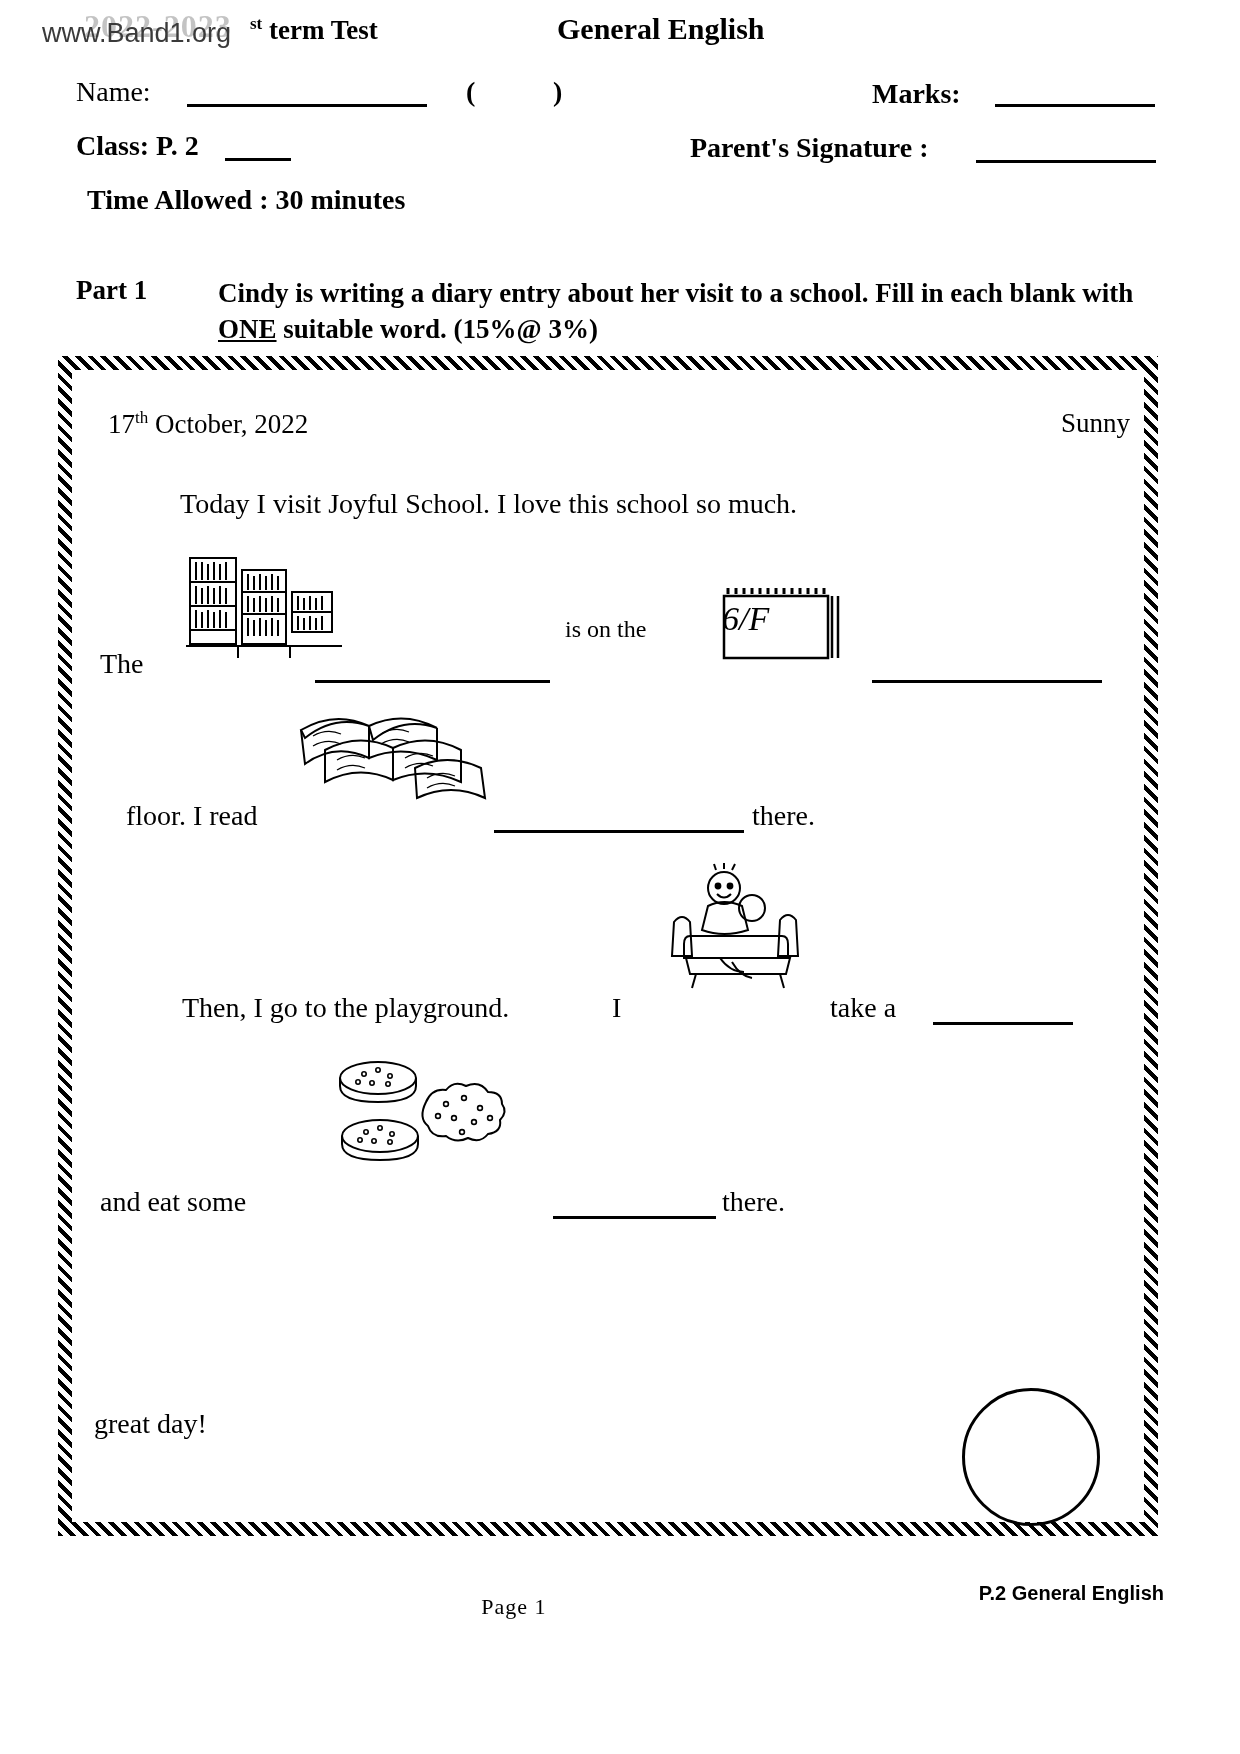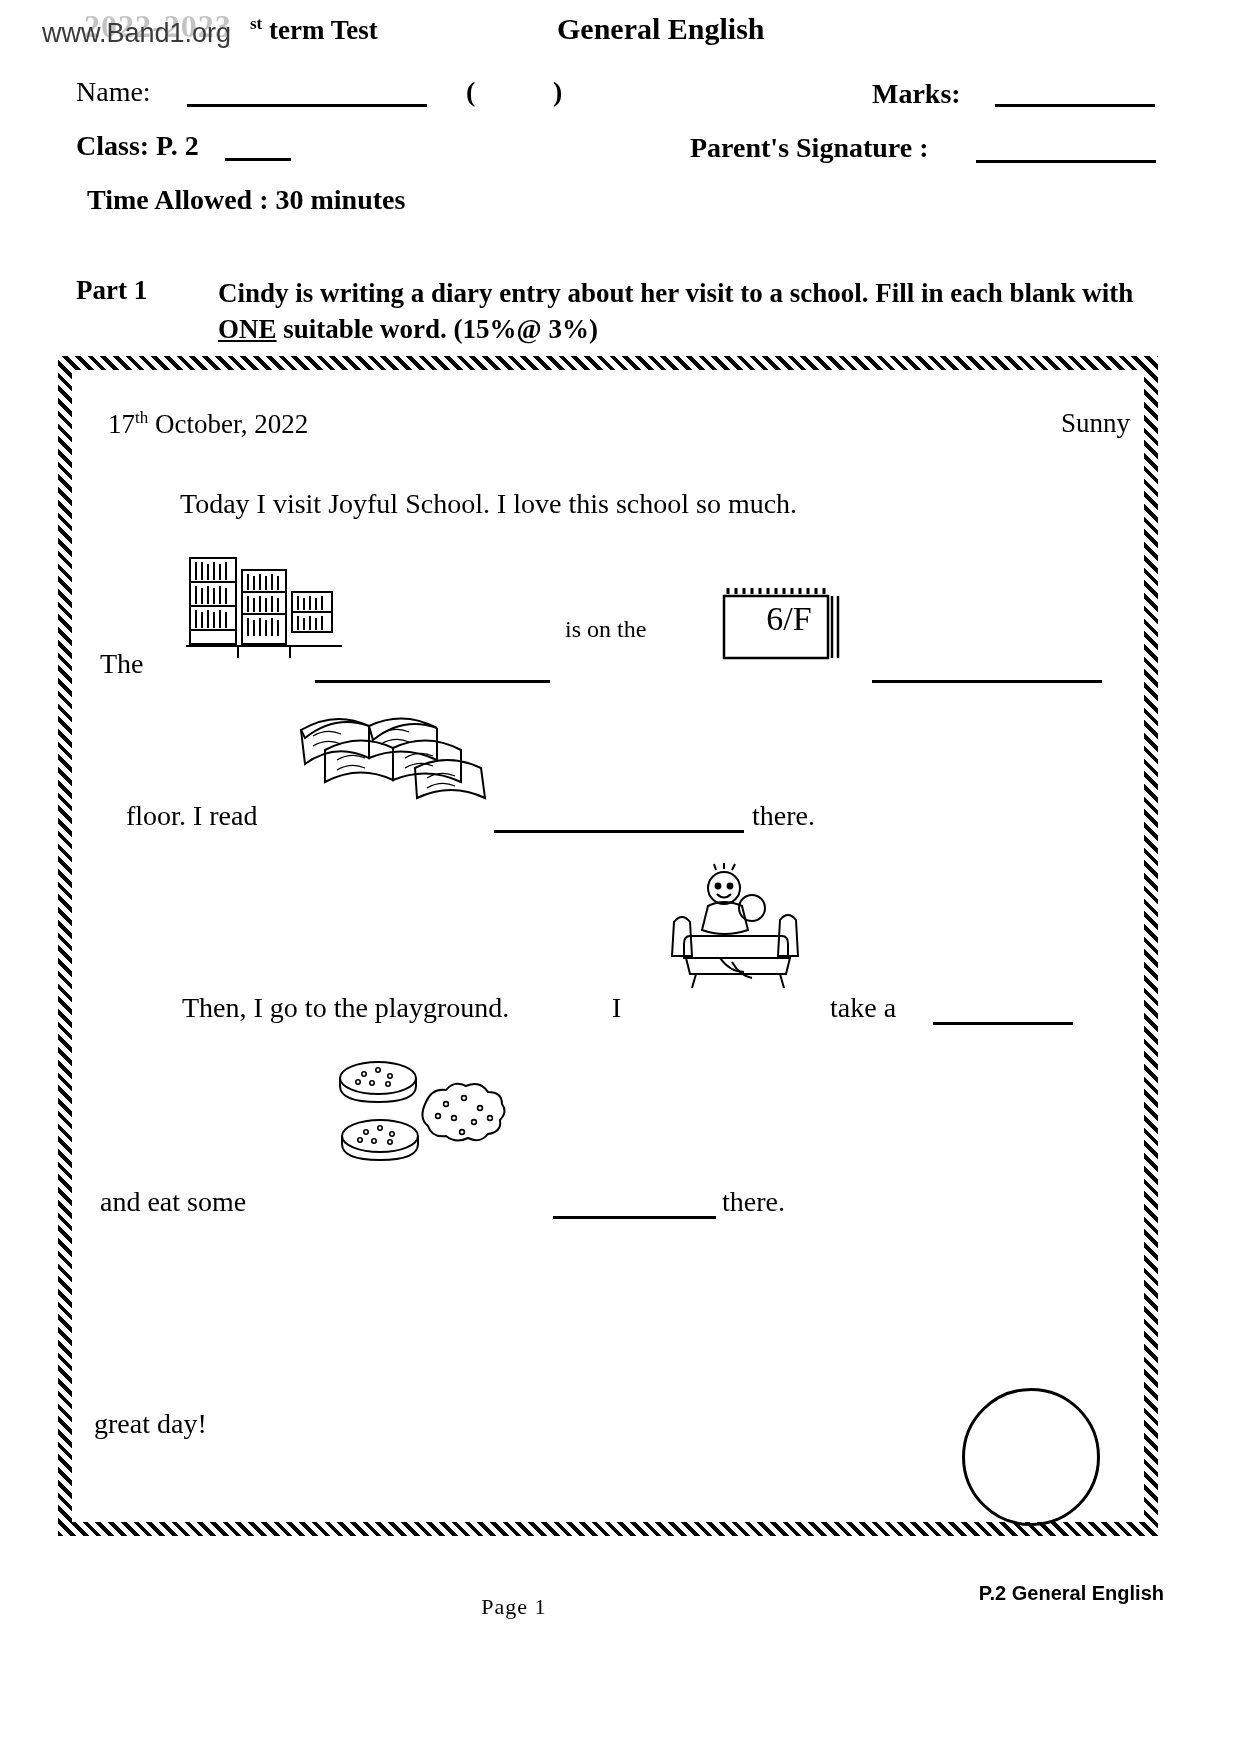--- a/index.html
+++ b/index.html
@@ -176,21 +176,22 @@
   }
 
   
   .pic { position: absolute; }
   .pic-library { left: 182px; top: 548px; width: 186px; height: 120px; }
   .pic-signboard { left: 718px; top: 578px; width: 134px; height: 96px; }
   .sign-text {
     position: absolute;
     left: 722px; top: 600px;
     width: 134px;
-    text-align: center;
+    text-align: left;
+    font-style: italic;
     font-size: 34px;
   }
   .pic-books { left: 295px; top: 706px; width: 204px; height: 100px; }
   .pic-sofa { left: 662px; top: 862px; width: 148px; height: 128px; }
   .pic-biscuits { left: 330px; top: 1056px; width: 186px; height: 110px; }
 
   
   .footer-page {
     position: absolute; left: 0; top: 1594px; width: 1028px;
     text-align: center; font-size: 22px; letter-spacing: 1px;

